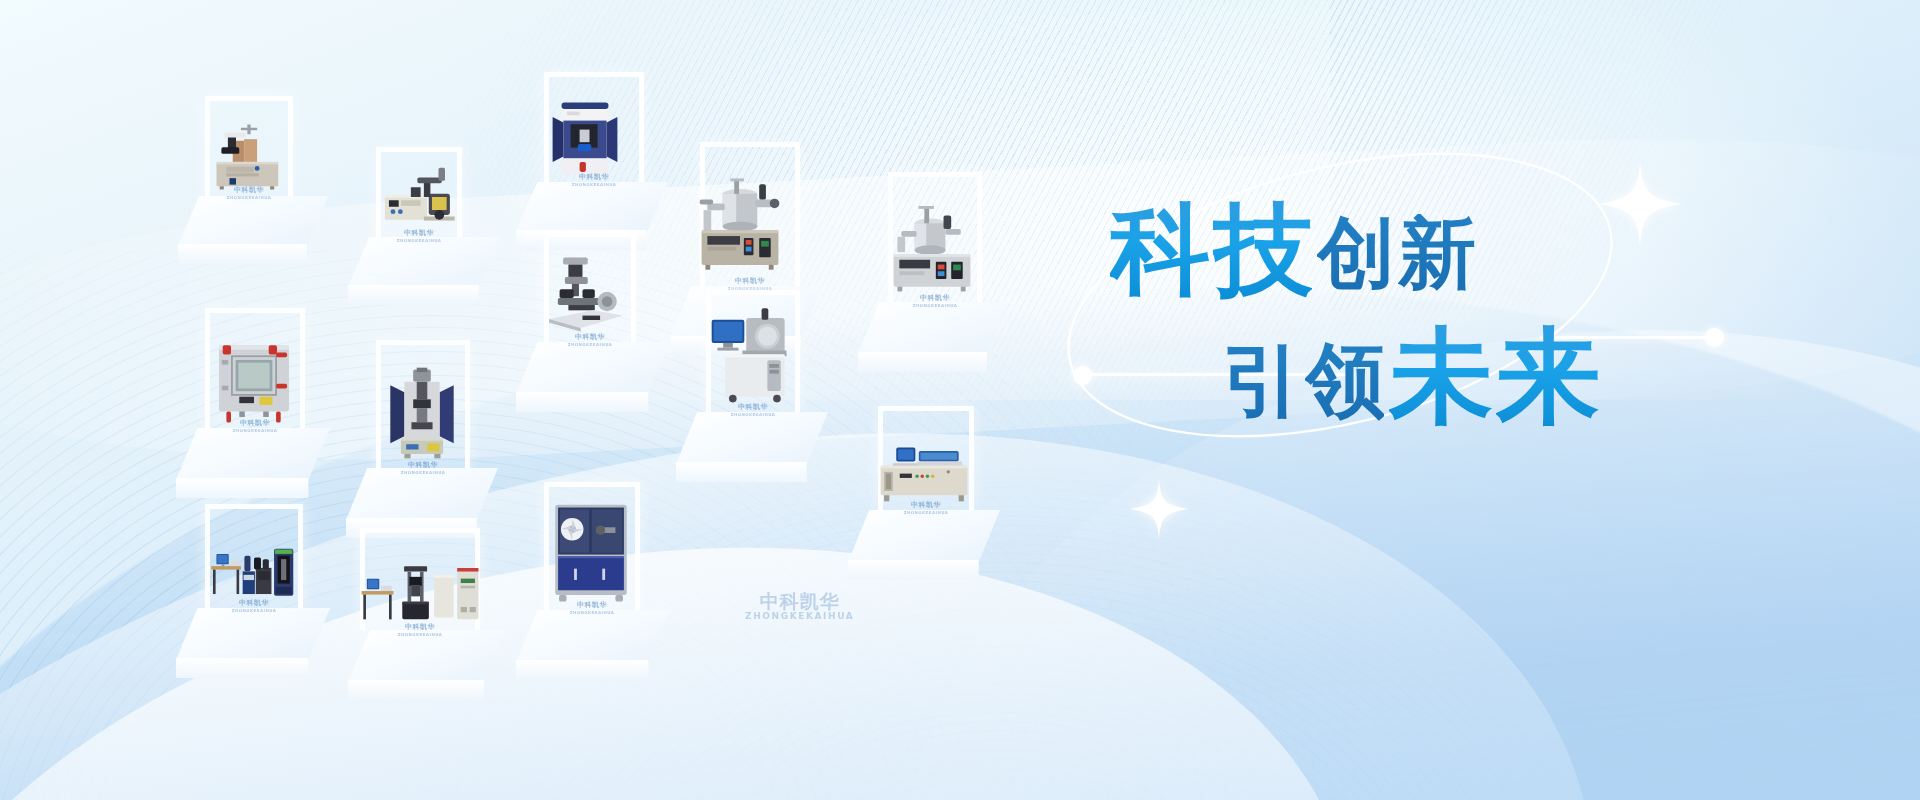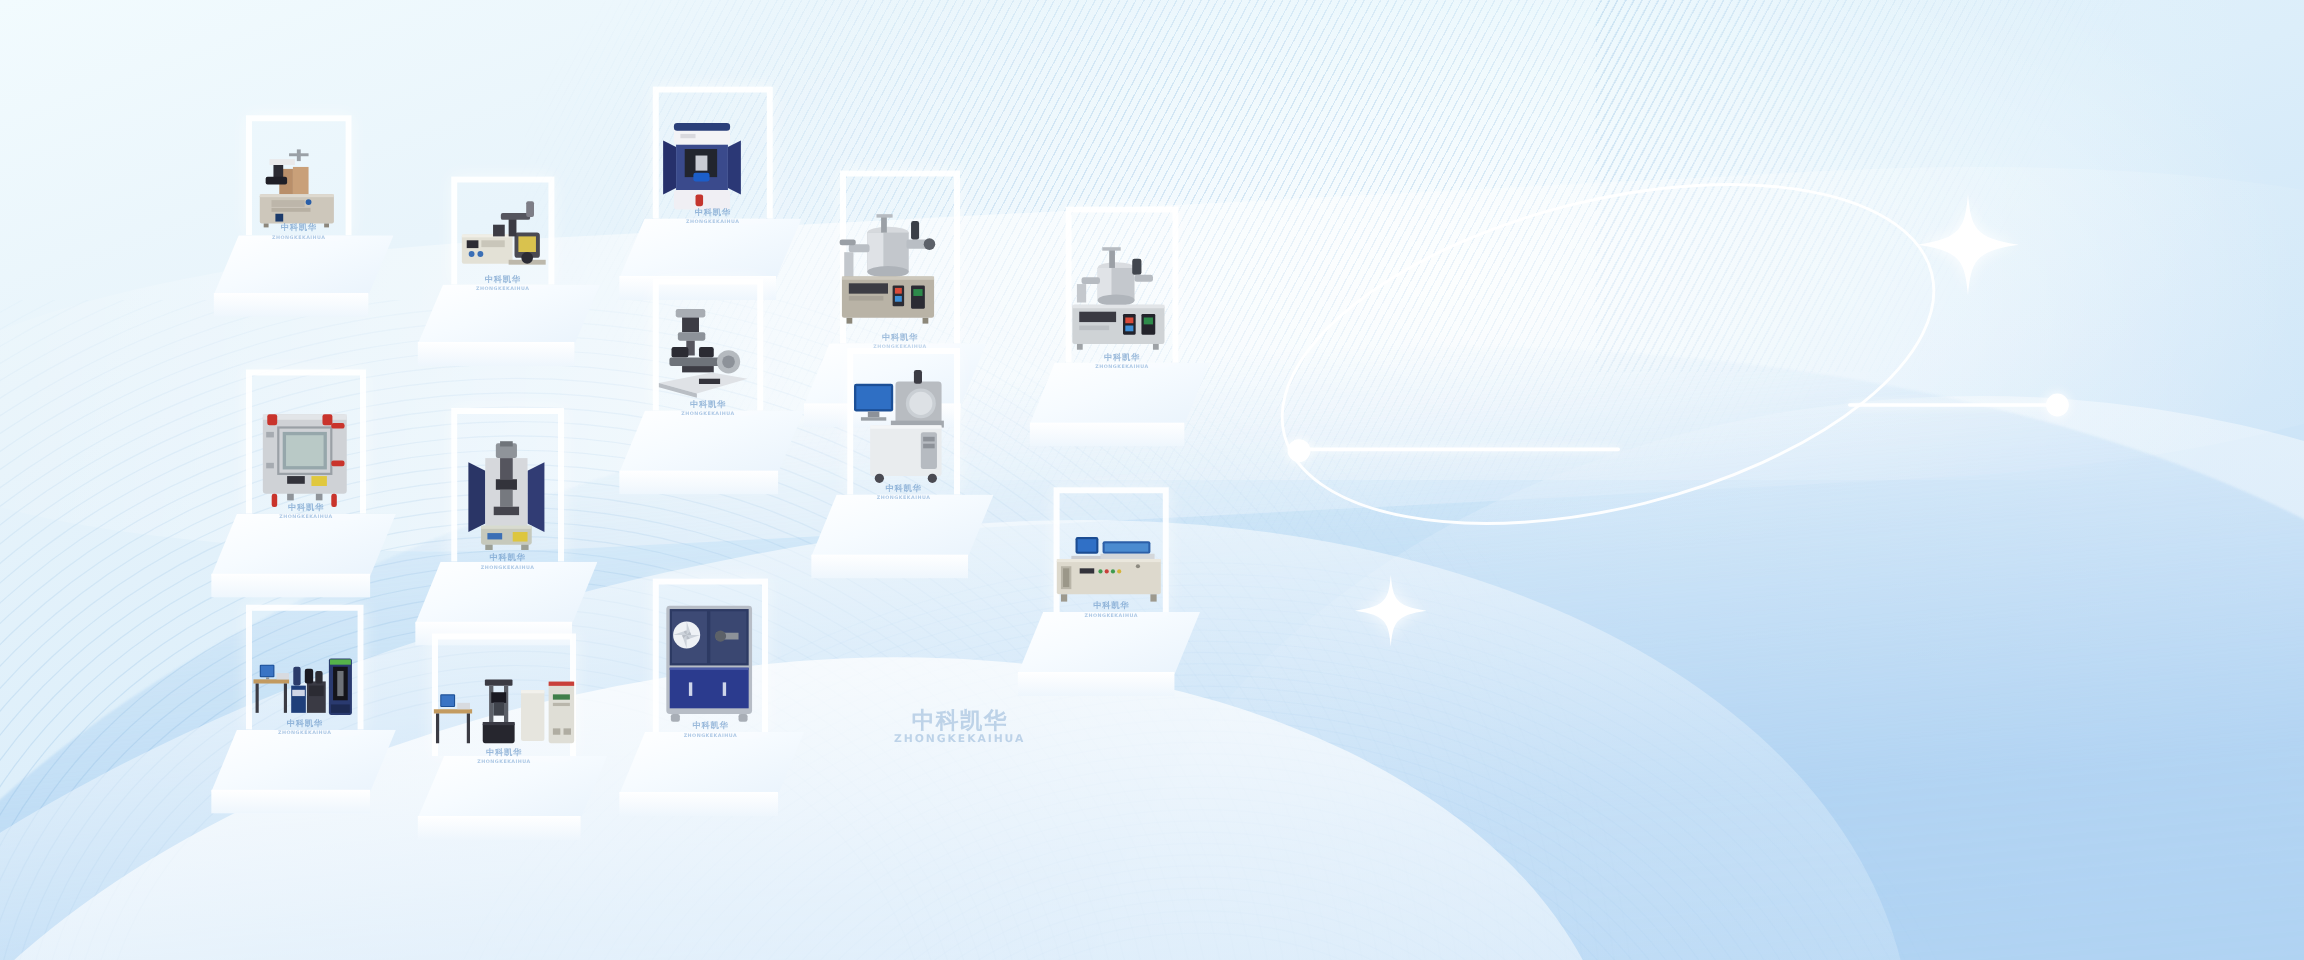--- a/index.html
+++ b/index.html
@@ -298,20 +298,32 @@
     </svg>
   </div>
 
   <div class="node-line" style="left:1090px; top:373px; width:260px;"></div>
   <div class="node-dot" style="left:1073px; top:366px; width:19px; height:19px;"></div>
 
   <div class="node-line" style="left:1540px; top:336px; width:172px;"></div>
   <div class="node-dot" style="left:1705px; top:328px; width:19px; height:19px;"></div>
 
   <div id="headline">
+    <div class="hl-line hl-1">
+      <span class="ch big">科</span>
+      <span class="ch big">技</span>
+      <span class="ch small">创</span>
+      <span class="ch small">新</span>
+    </div>
+    <div class="hl-line hl-2">
+      <span class="ch small">引</span>
+      <span class="ch small">领</span>
+      <span class="ch big">未</span>
+      <span class="ch big">来</span>
+    </div>
   </div>
 
   <div id="products">
       <div class="plinth" style="left: 178px; top: 196px; width: 150px; height: 50px;">
         <div class="top"></div>
         <div class="front"></div>
       </div>
       <div class="frame" style="left: 205px; top: 96px; width: 88px; height: 100px;"></div>
       <div class="pimg" style="left: 208px; top: 118px; width: 82px; height: 78px;">
     <svg width="100%" height="100%" preserveAspectRatio="xMidYMax meet" viewBox="0 0 100 96">

